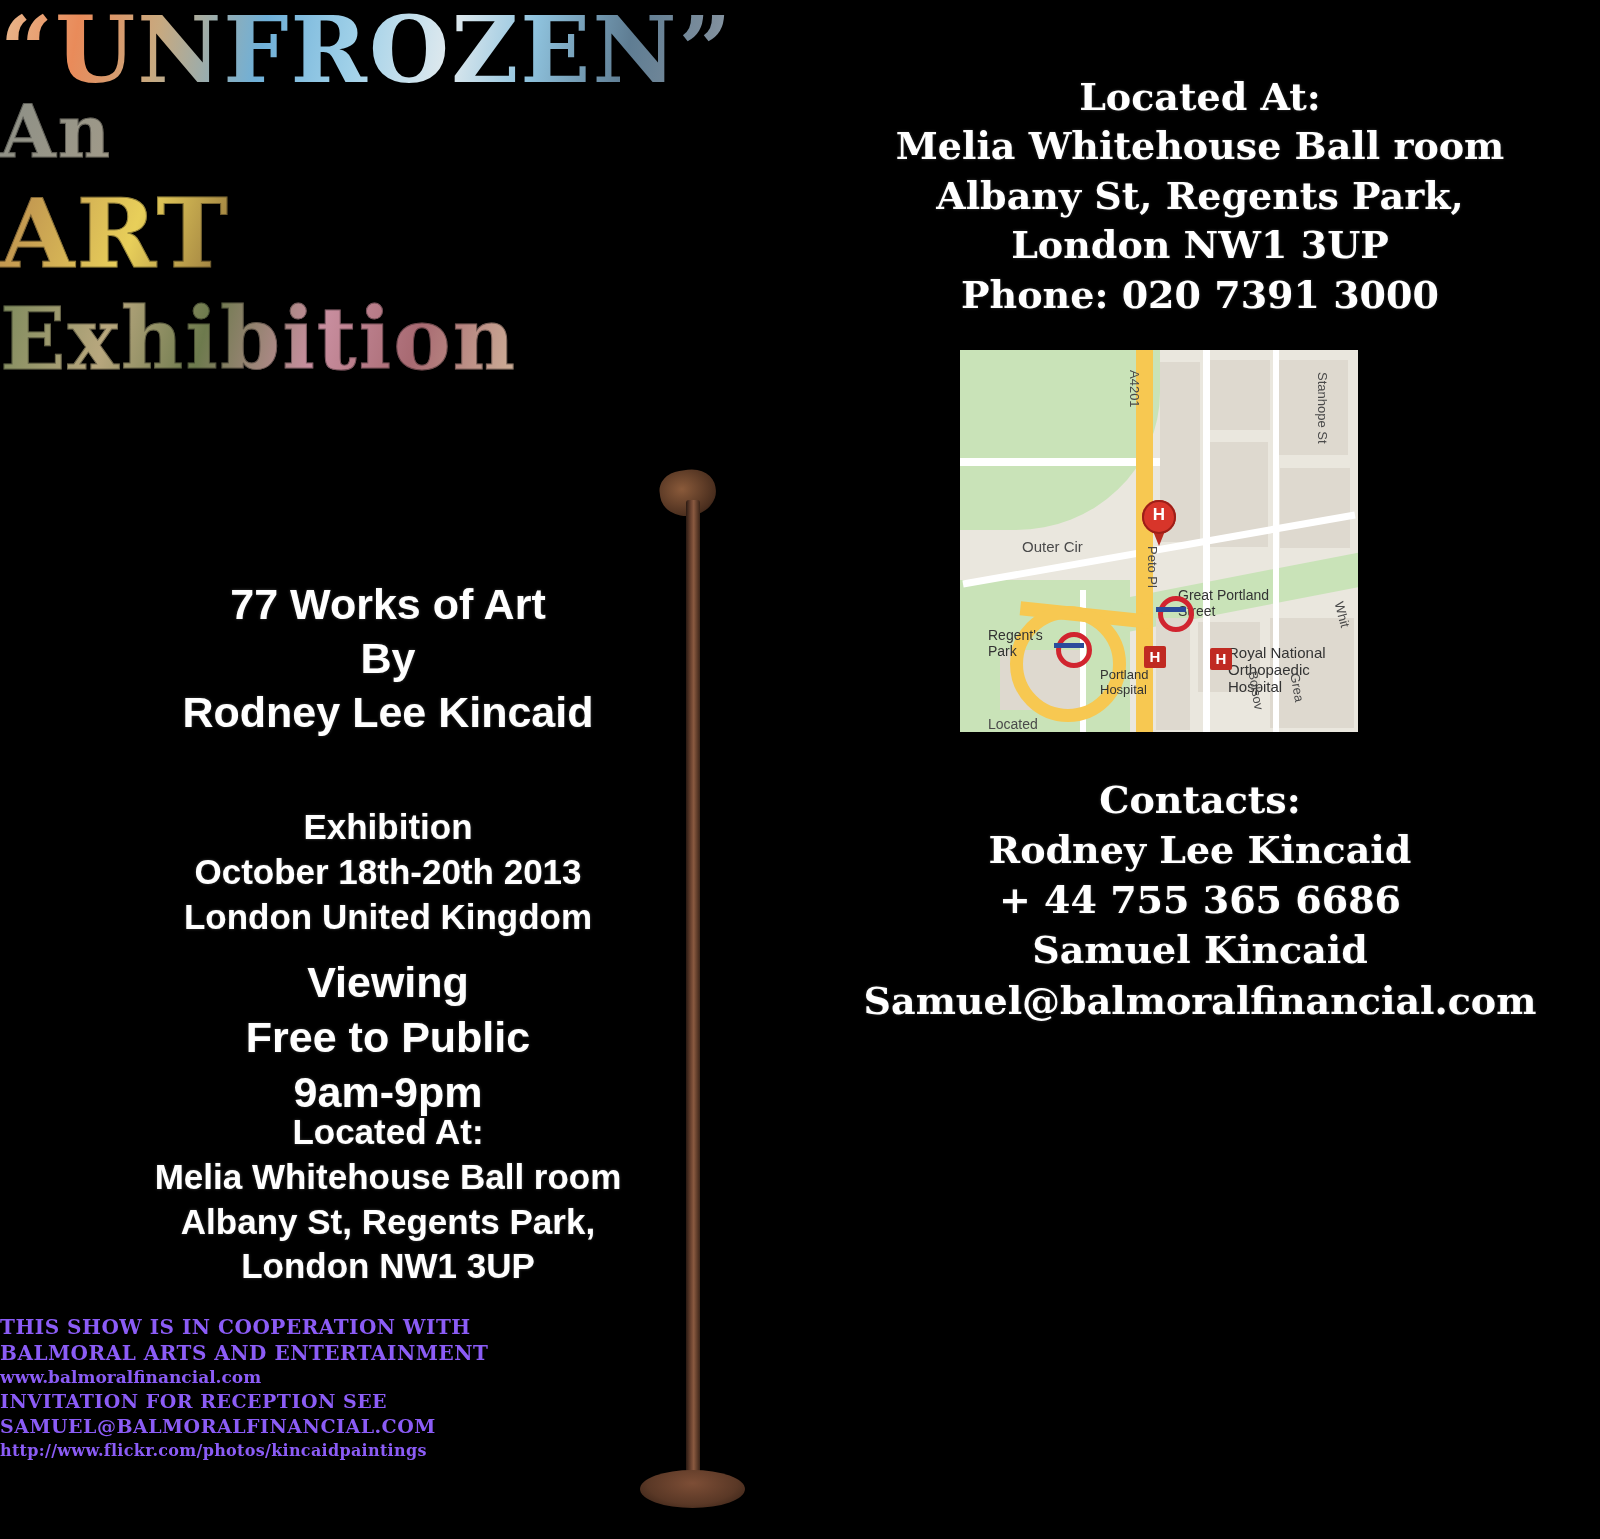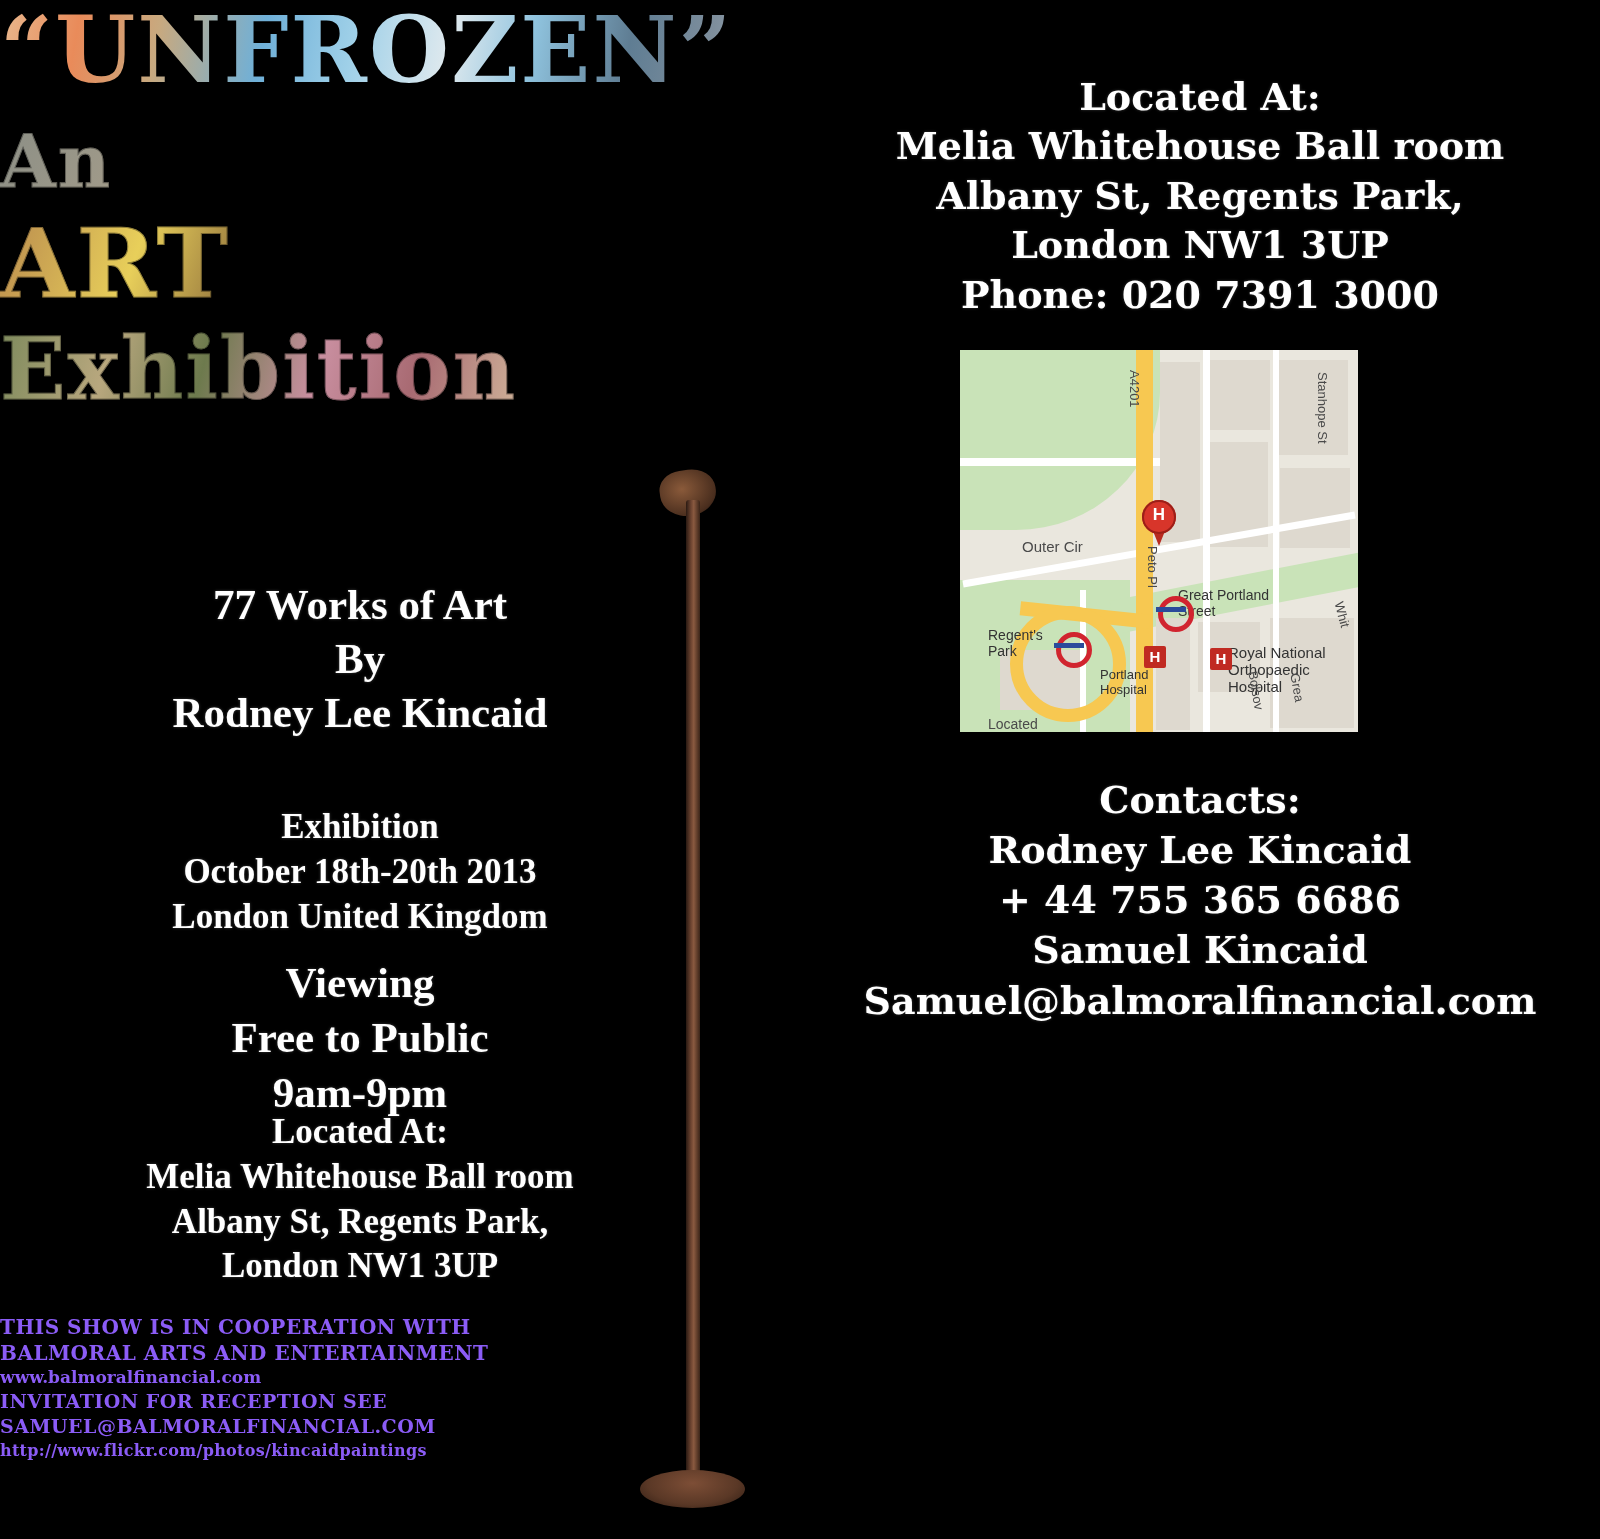--- a/index.html
+++ b/index.html
@@ -44,21 +44,20 @@
     margin-top: 4px;
     background: linear-gradient(100deg,#e8b98f 0%,#e98b5a 10%,#c8a97f 20%,#6fb0d8 33%,#9fd0e8 44%,#dfe9ee 56%,#8fc3de 66%,#5f7d93 78%,#7e8e9c 88%,#b9c6cf 100%);
     -webkit-background-clip: text;
     background-clip: text;
     color: transparent;
     -webkit-text-stroke: 0px;
     display: block;
   }
   #title-an {
     font-size: 72px;
-    margin-top: 30px;
     background: linear-gradient(120deg,#8c8f86 0%,#b5a58c 35%,#8d8374 60%,#6e6a60 100%);
     -webkit-background-clip: text;
     background-clip: text;
     color: transparent;
     display: block;
   }
   #title-art {
     font-size: 96px;
     margin-top: 18px;
     background: linear-gradient(110deg,#b98a4e 0%,#e8cf5a 18%,#8a6a3a 33%,#e8a03a 50%,#d24a3a 70%,#e87a52 85%,#c98a5a 100%);
@@ -106,25 +105,26 @@
     border-radius: 40% 45% 50% 50%;
     transform: rotate(-8deg);
   }
 
   
   .left-text {
     position: absolute;
     width: 720px;
     left: 0;
     text-align: center;
-    font-family: Liberation Serif, serif;
+    font-family: Liberation Sans, sans-serif;
     font-weight: bold;
     color: #ffffff;
     line-height: 1.18;
     text-shadow: 0 0 3px rgba(255,255,255,0.25);
+    padding-left: 28px;
   }
   #works-by-block {
     top: 578px;
     font-size: 43px;
     line-height: 1.25;
   }
   #exhibition-dates-block {
     top: 805px;
     font-size: 35px;
     line-height: 1.28;

